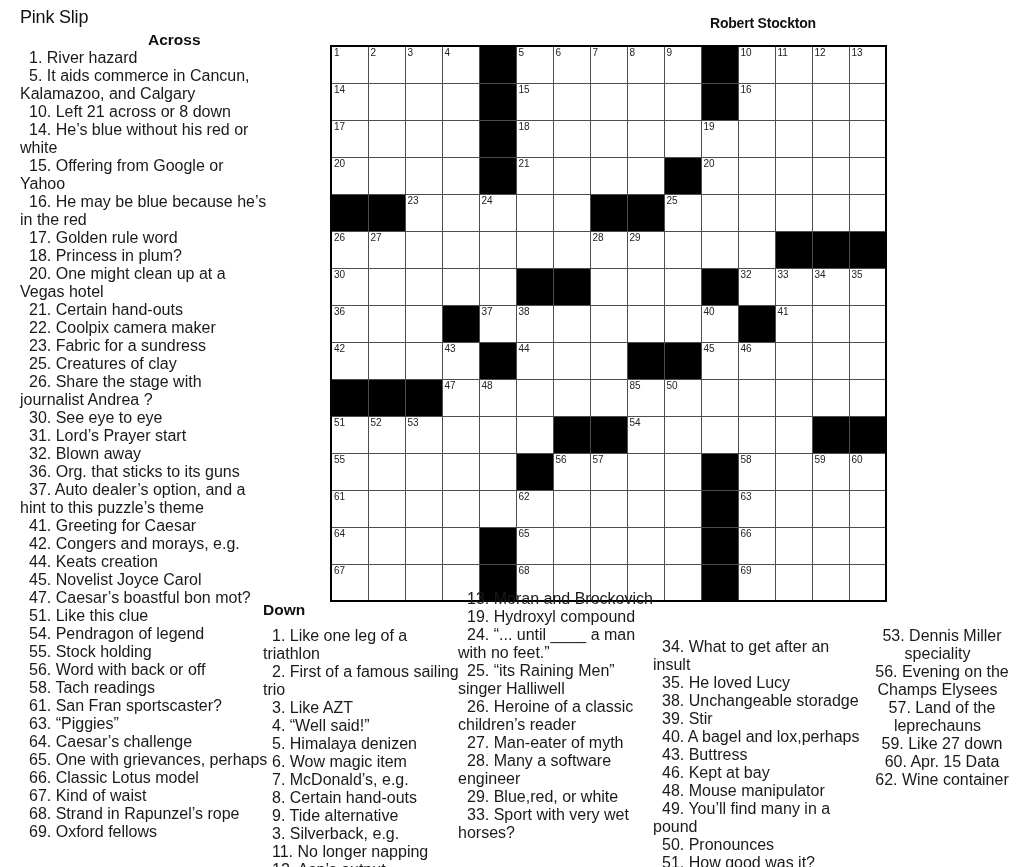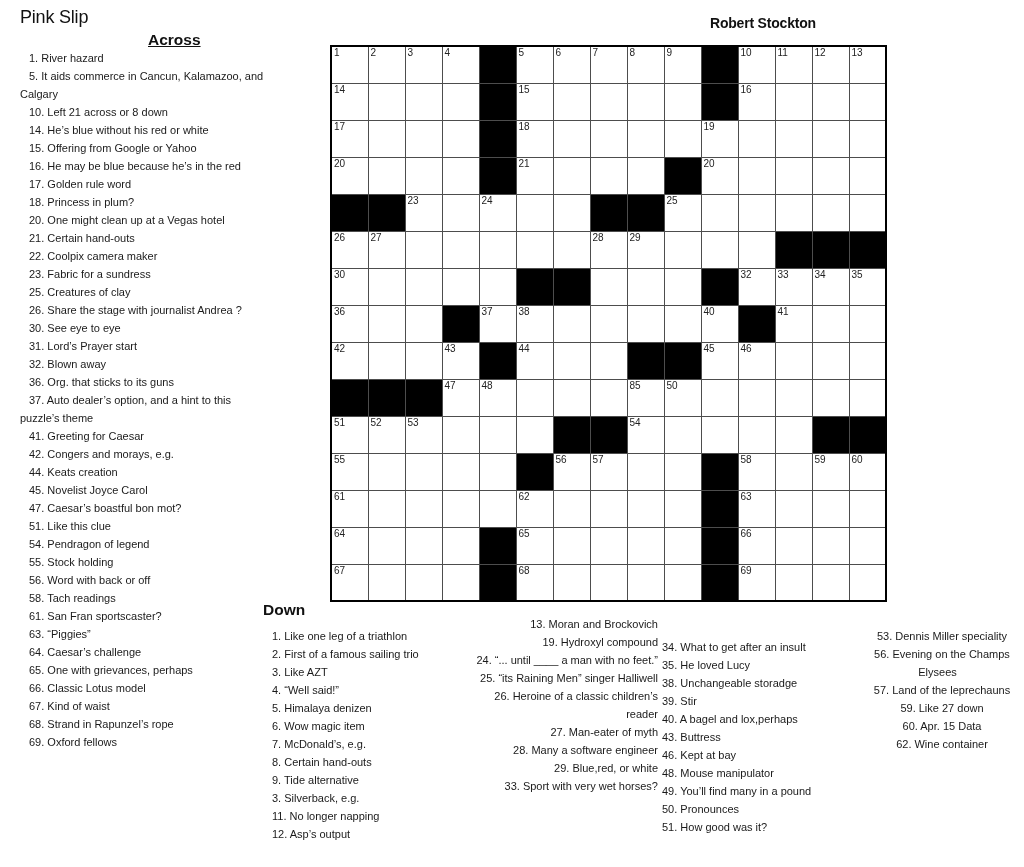--- a/index.html
+++ b/index.html
@@ -4,26 +4,26 @@
 <style>
   html,body{margin:0;padding:0;background:#fff;}
   body{
     width:1024px;height:867px;position:relative;
     font-family:"Liberation Sans", sans-serif;
     color:#111;
   }
   .page-title{position:absolute;left:20px;top:7px;font-size:18px;font-weight:normal;letter-spacing:-0.2px;}
   .author{position:absolute;left:710px;top:15px;font-size:14px;font-weight:bold;letter-spacing:-0.2px;}
   .section-h{font-size:15.5px;font-weight:bold;}
-  #across-header{position:absolute;left:148px;top:31px;text-decoration:underline;}
+  #across-header{position:absolute;left:148px;top:31px;}
   #down-header{position:absolute;left:263px;top:601px;}
-  .clue-list{position:absolute;font-size:11px;line-height:18px;color:#1a1a1a;}
+  .clue-list{position:absolute;font-size:16px;line-height:18px;color:#1a1a1a;}
   #across-list{left:20px;top:49px;width:250px;}
   #down-col-1{left:263px;top:627px;width:196px;}
-  #down-col-2{left:458px;top:615px;width:200px;text-align:right;}
+  #down-col-2{left:458px;top:590px;width:200px;}
   #down-col-3{left:653px;top:602px;width:208px;margin-top:36px;}
   #down-col-4{left:855px;top:627px;width:165px;text-align:center;}
   .clue{text-indent:9px;}
   .clue-list .clue{margin:0;}
   
   #grid-wrap{position:absolute;left:330px;top:45px;}
   table.xw{border-collapse:collapse;border:2px solid #000;}
   table.xw td{
     width:37px;height:37px;box-sizing:border-box;
     border:1px solid #4d4d4d;background:#fff;

